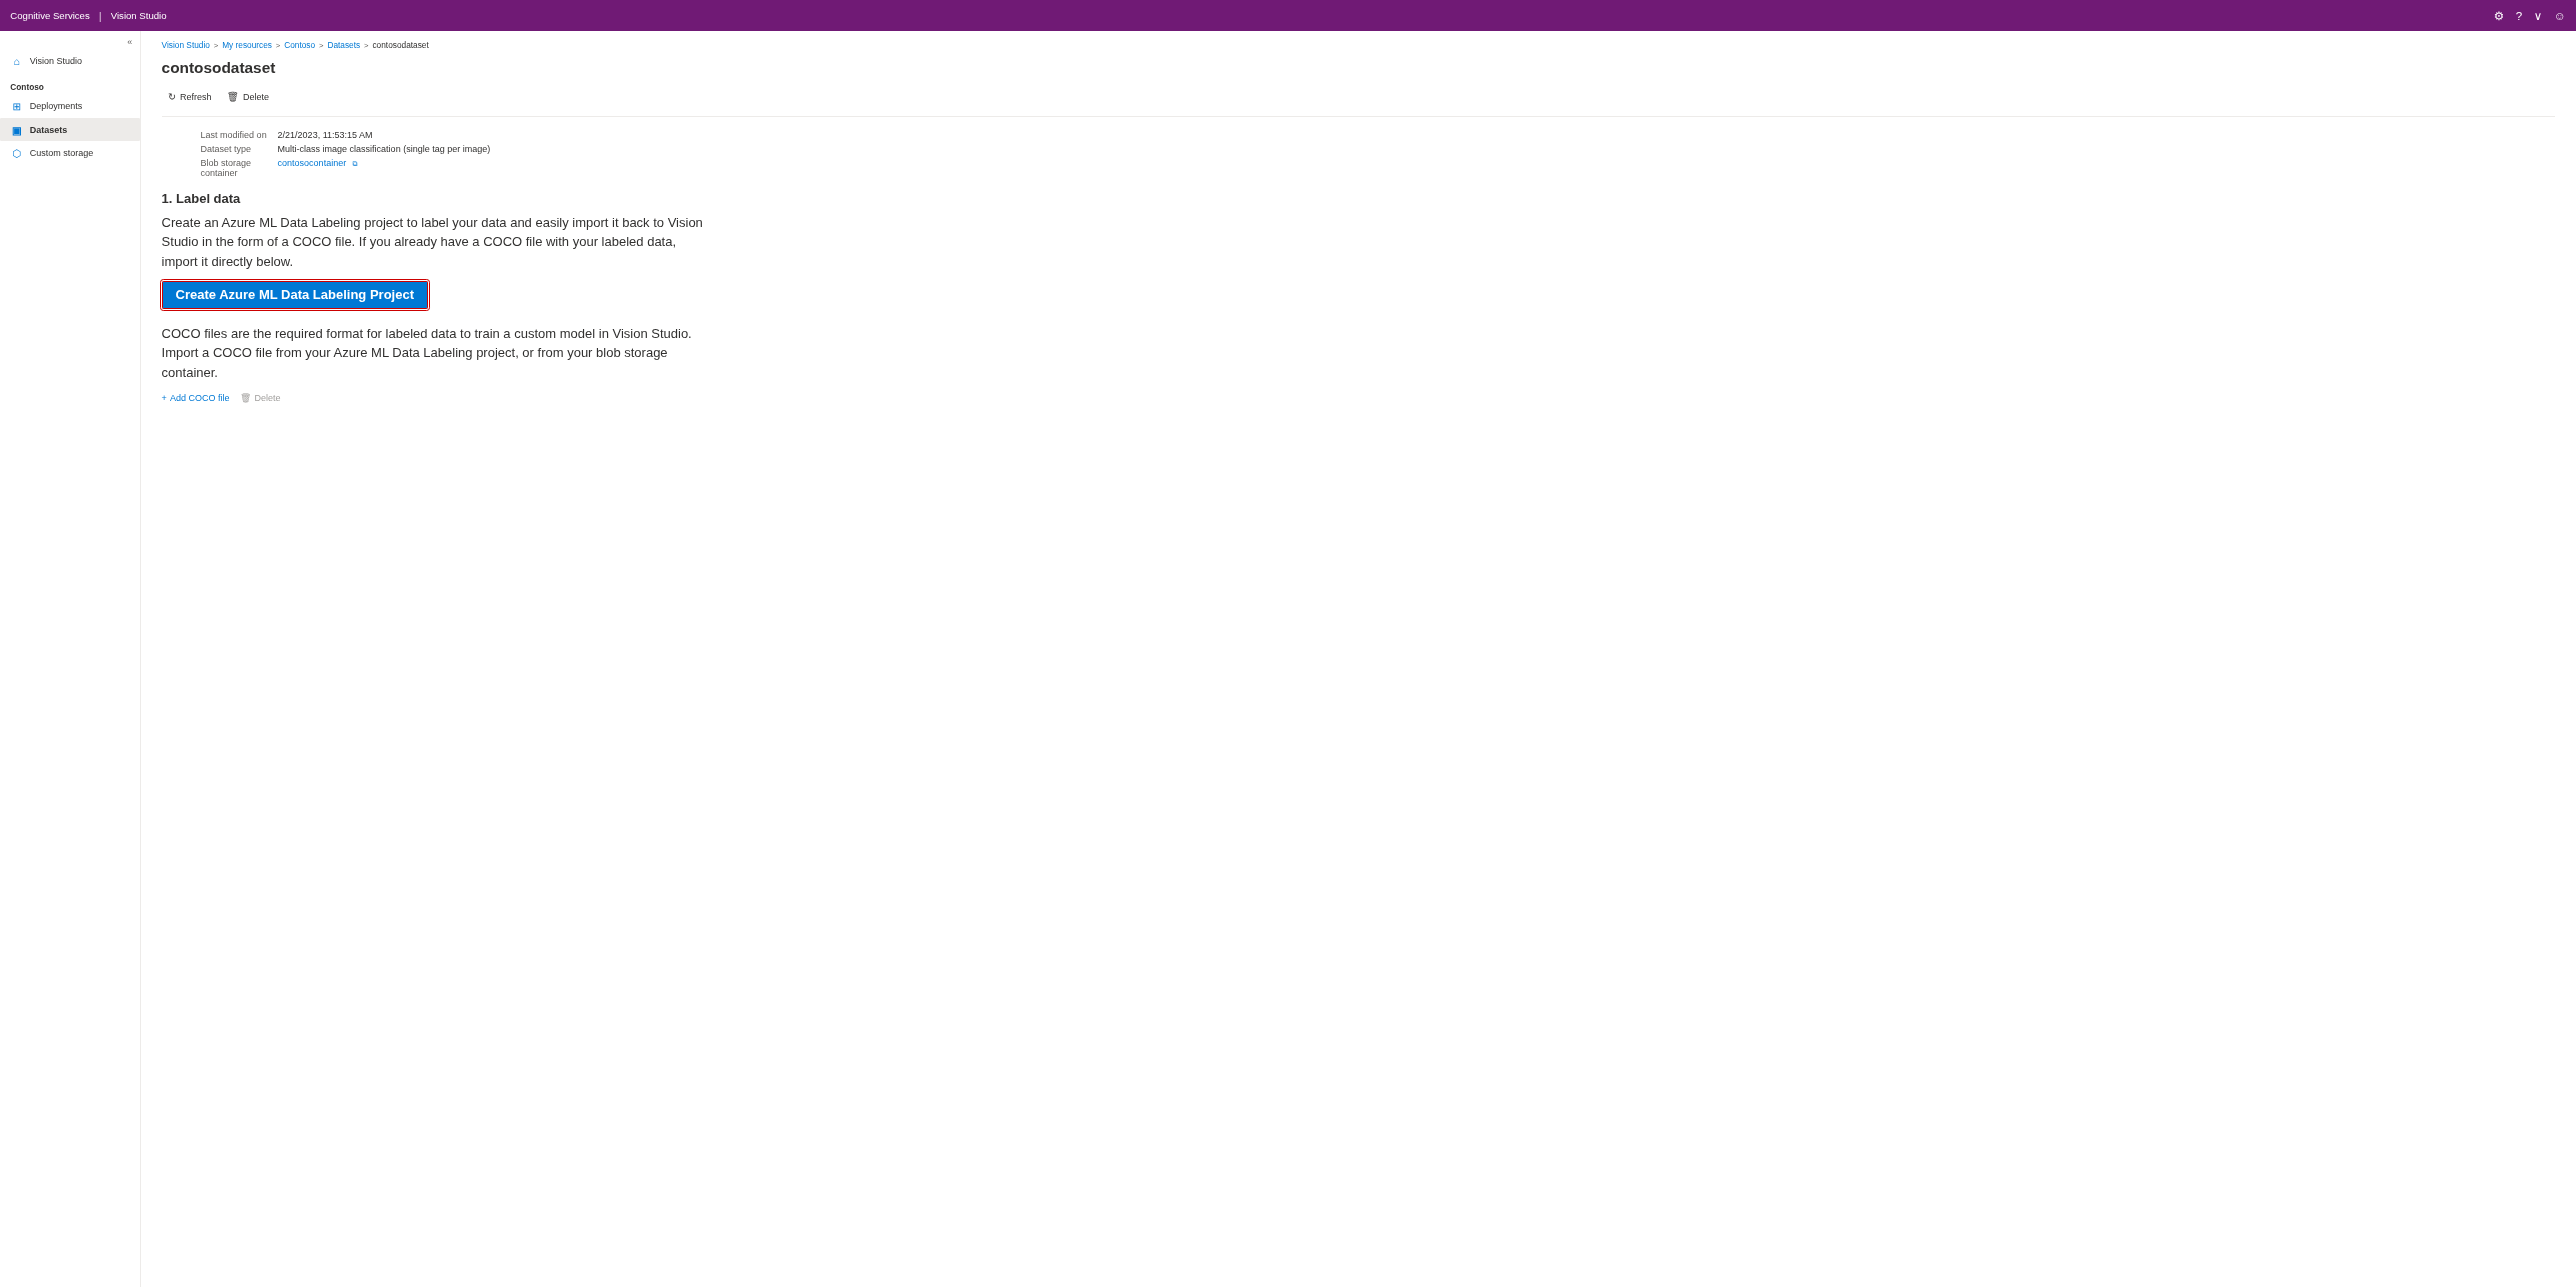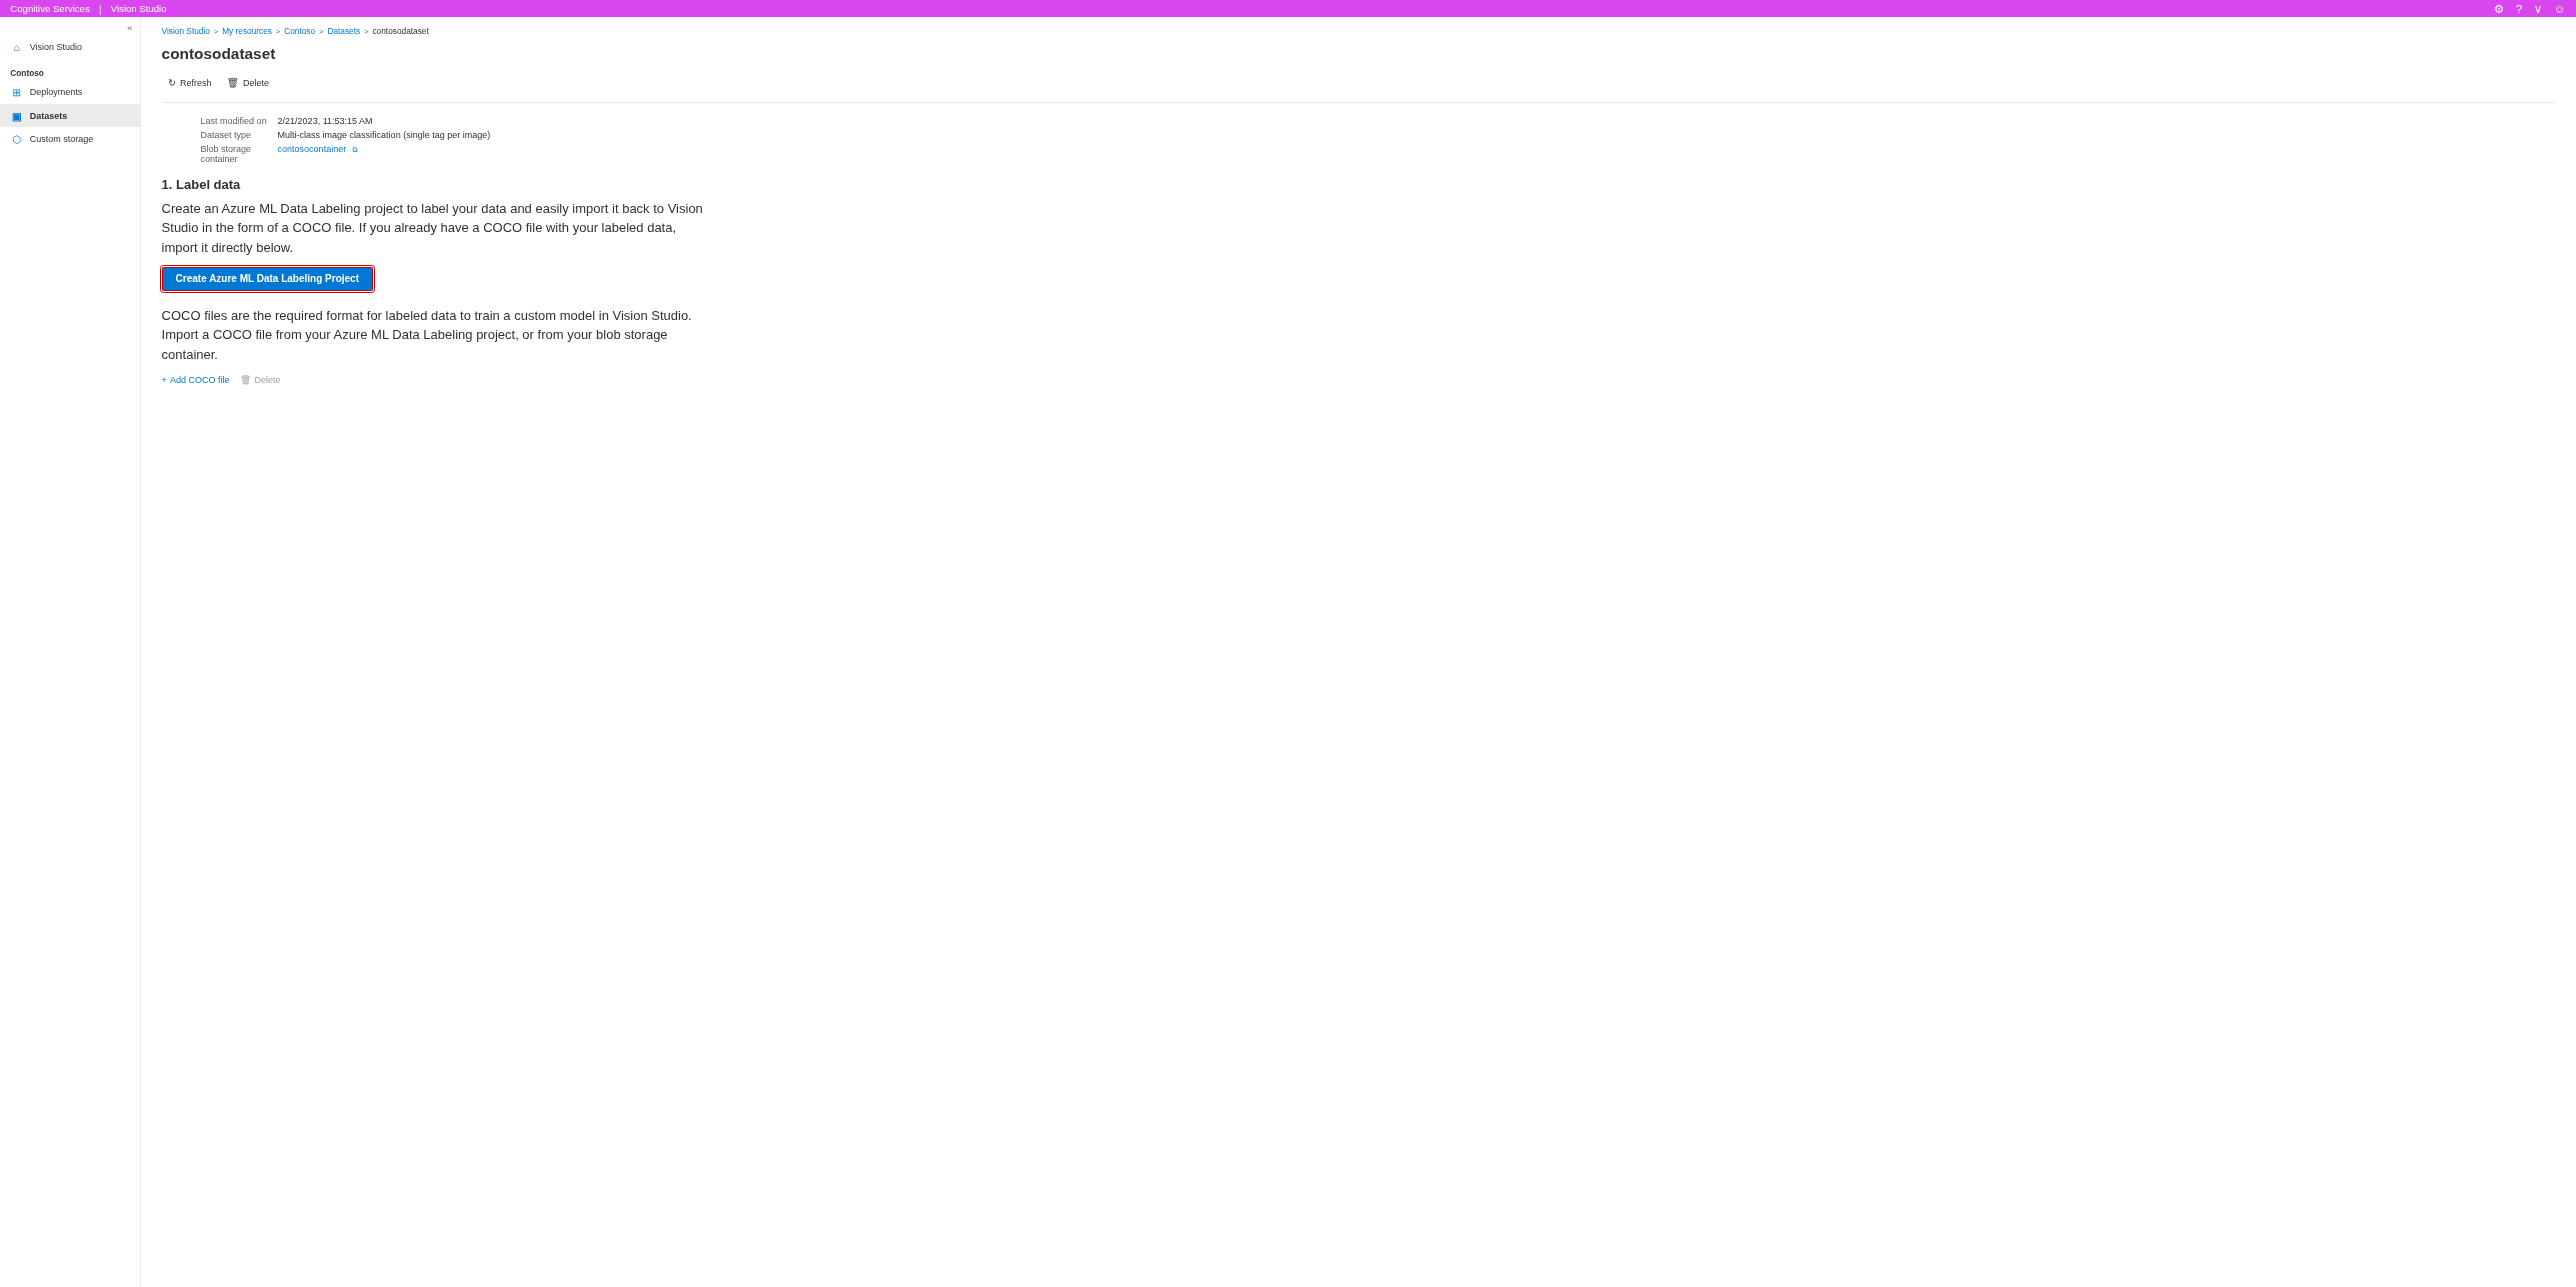--- a/index.html
+++ b/index.html
@@ -1,22 +1,22 @@
 <!DOCTYPE html>
 <html style="font-size:10.3px"><head>
   <meta charset="utf-8">
   <style>
     * { box-sizing: border-box; margin: 0; padding: 0; }
     body { font-family: 'Segoe UI', Arial, sans-serif; font-size: 9px; color: #323130; background: #fff; height: 100vh; display: flex; flex-direction: column; }
 
     
     .topbar {
-      background: #d946ef;
+      background: #701a75;
       color: #fff;
-      height: 17px;
+      height: 31px;
       display: flex;
       align-items: center;
       padding: 0 10.3px;
       justify-content: space-between;
       flex-shrink: 0;
     }
     .topbar-left {
       display: flex;
       align-items: center;
       gap: 6.4px;
@@ -178,21 +178,21 @@
       margin-bottom: 10.3px;
     }
 
     
     .btn-primary {
       background: #0078d4;
       color: #fff;
       border: 1.3px solid #c00;
       border-radius: 1.3px;
       padding: 5.1px 13px;
-      font-size: 10px;
+      font-size: 13px;
       font-weight: 600;
       cursor: pointer;
       outline: 1.9px solid #c00;
       outline-offset: 1.3px;
     }
 
     
     .action-row {
       display: flex;
       align-items: center;

